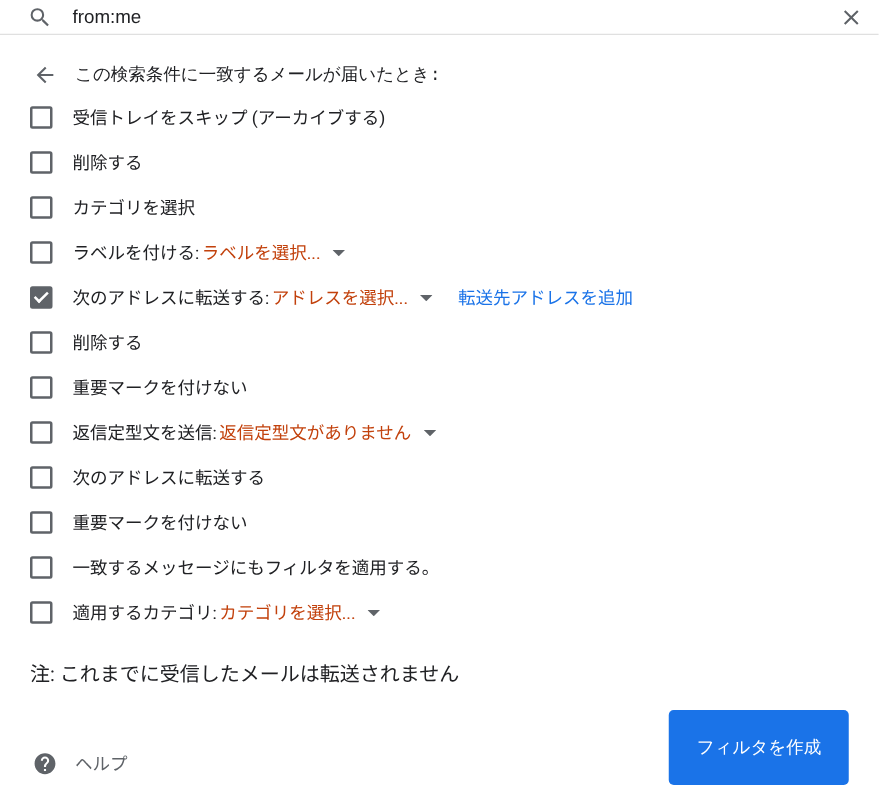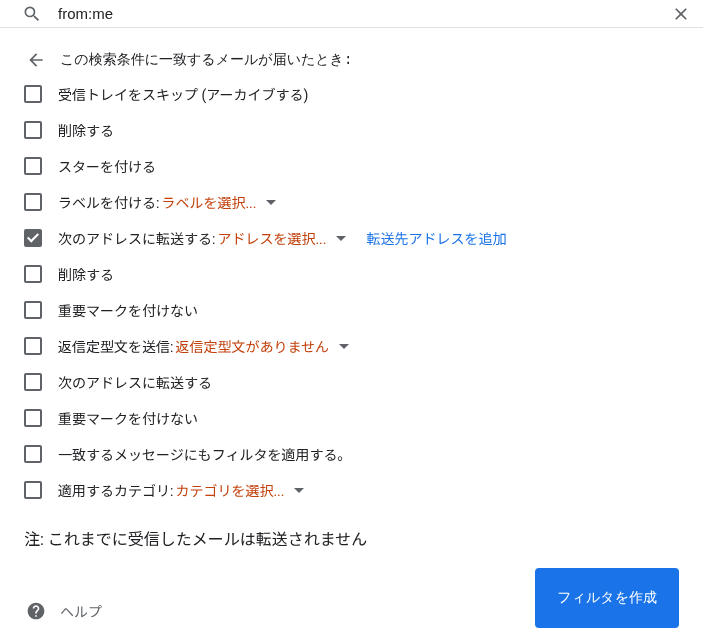--- a/index.html
+++ b/index.html
@@ -152,21 +152,21 @@
       <div class="option-row">
         <span class="checkbox"></span>
         <span class="option-label">受信トレイをスキップ (アーカイブする)</span>
       </div>
       <div class="option-row">
         <span class="checkbox"></span>
         <span class="option-label">削除する</span>
       </div>
       <div class="option-row">
         <span class="checkbox"></span>
-        <span class="option-label">スターを付ける</span>
+        <span class="option-label">カテゴリを選択</span>
       </div>
       <div class="option-row">
         <span class="checkbox"></span>
         <span class="option-label">ラベルを付ける:</span>
         <span class="dropdown">
           <span>ラベルを選択...</span>
           <span class="dropdown-arrow">
             <svg width="10" height="5" viewBox="0 0 10 5">
               <path d="M0 0l5 5 5-5z" fill="#5f6368"></path>
             </svg>

